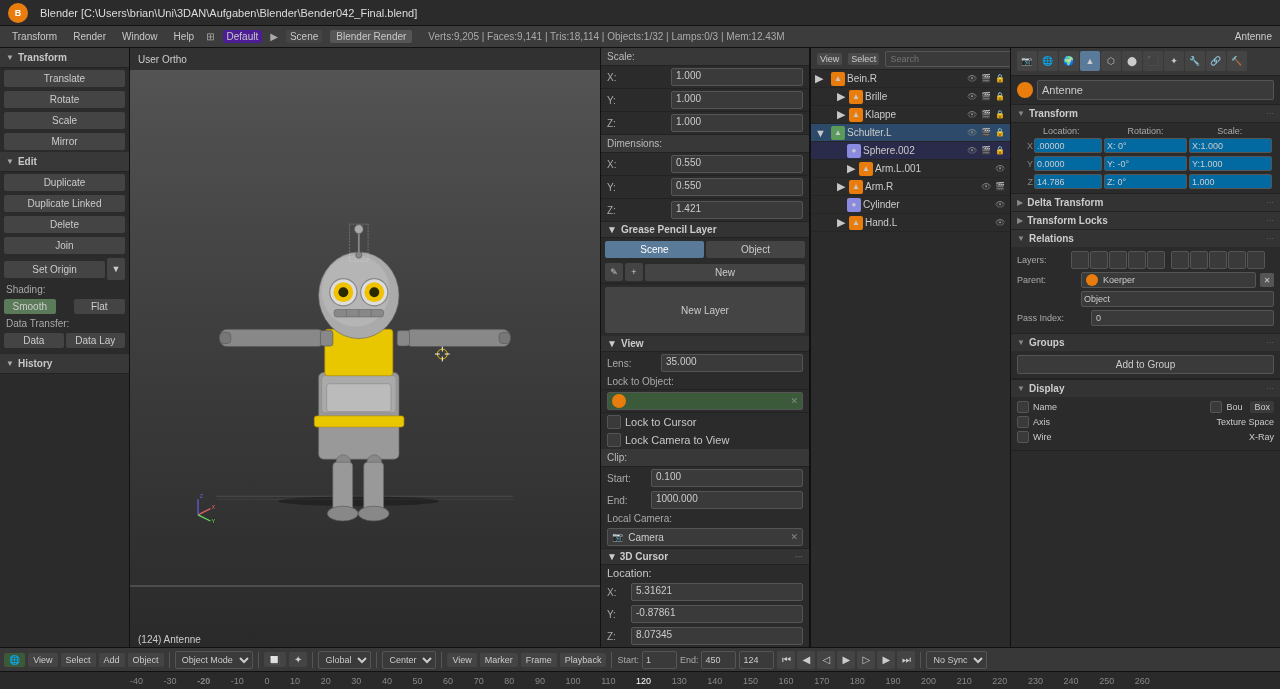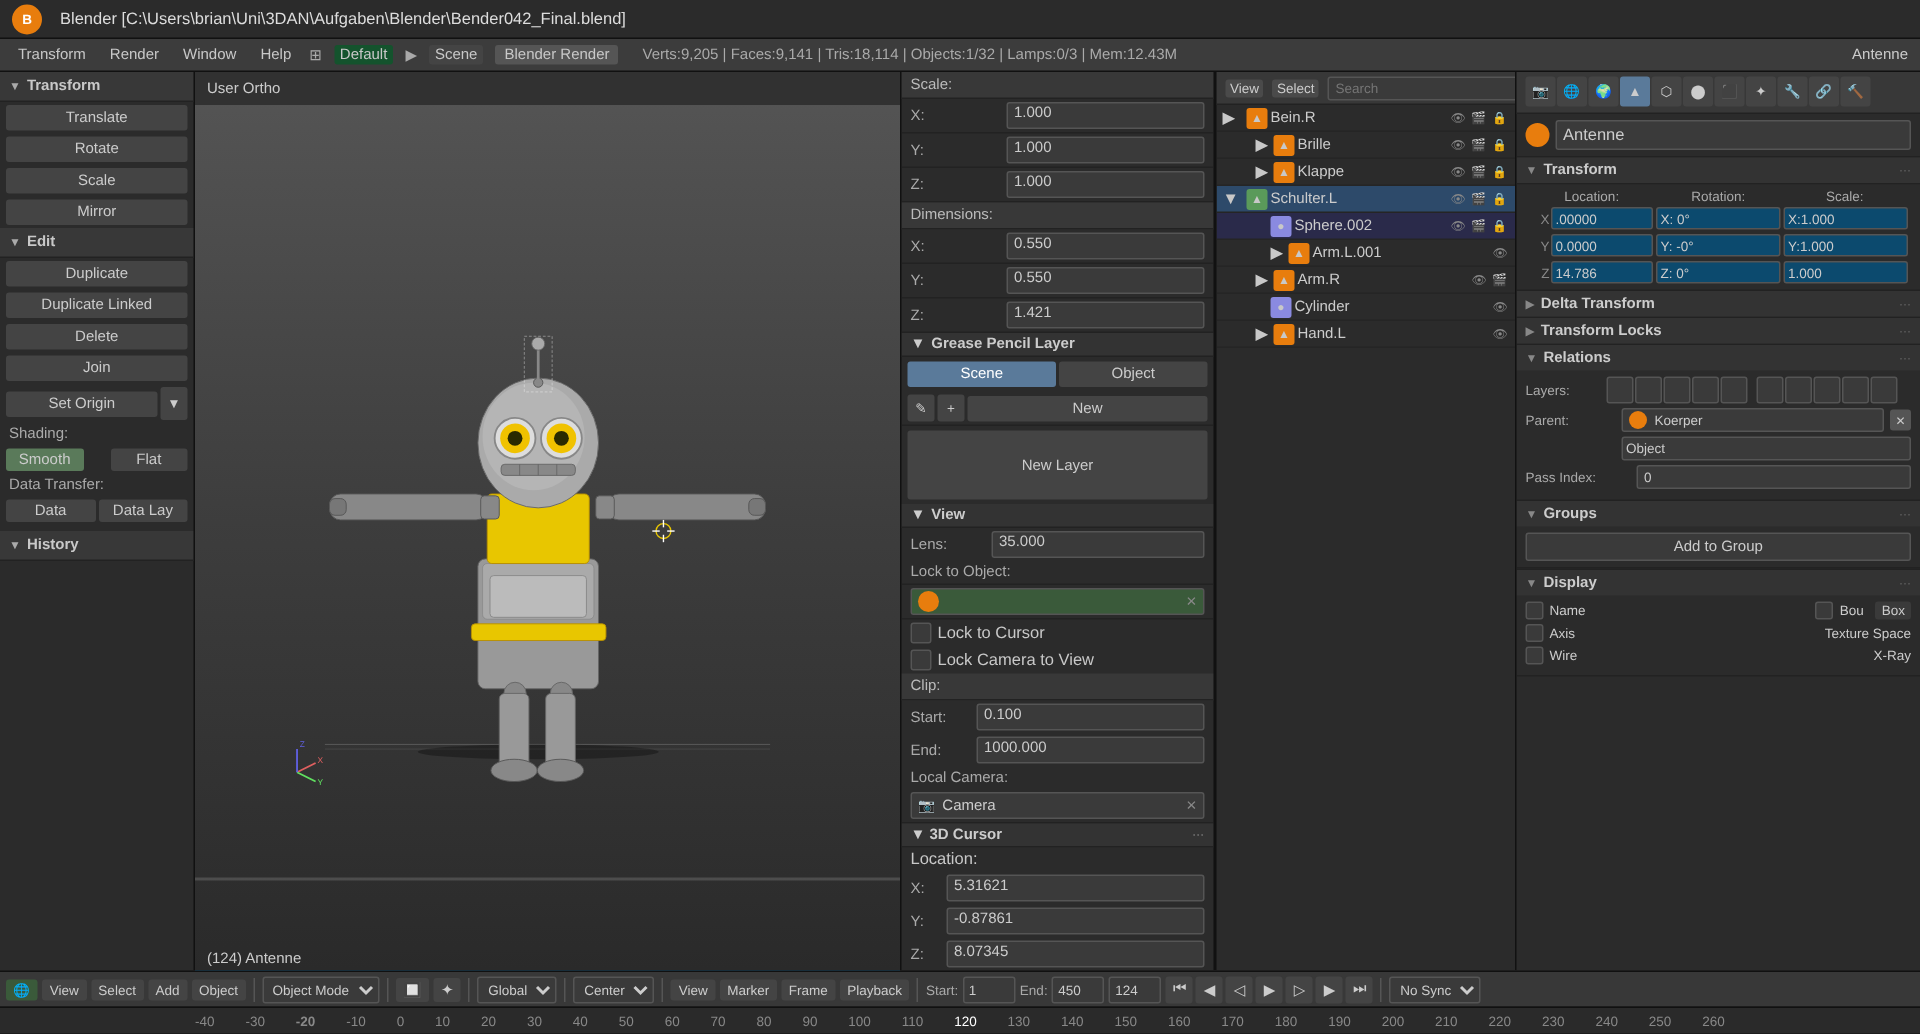--- a/index.html
+++ b/index.html
@@ -135,21 +135,21 @@
       color: #aaa;
     }
     .history-section {
       margin-top: 4px;
     }
 
     
     .viewport {
       flex: 1;
       position: relative;
-      background: #0369a1;
+      background: #6d28d9;
       overflow: hidden;
     }
     .viewport-header {
       position: absolute;
       top: 0; left: 0; right: 0;
       height: 22px;
       background: rgba(43,43,43,0.85);
       display: flex;
       align-items: center;
       padding: 0 8px;
@@ -753,21 +753,21 @@
     }
     .tval-label {
       width: 14px;
       font-size: 9px;
       color: #888;
       text-align: right;
       flex-shrink: 0;
     }
     .tval-field {
       flex: 1;
-      background: #0c4a6e;
+      background: #0369a1;
       border: 1px solid #555;
       border-radius: 2px;
       color: #ccc;
       font-size: 9px;
       padding: 1px 2px;
       height: 15px;
       display: flex;
       align-items: center;
     }
 
@@ -844,21 +844,21 @@
   <div class="logo">B</div>
   <span class="title">Blender [C:\Users\brian\Uni\3DAN\Aufgaben\Blender\Bender042_Final.blend]</span>
 </div>
 
 <div class="info-bar">
   <span style="cursor:pointer;padding:2px 4px;">Transform</span>
   <span style="cursor:pointer;padding:2px 4px;">Render</span>
   <span style="cursor:pointer;padding:2px 4px;">Window</span>
   <span style="cursor:pointer;padding:2px 4px;">Help</span>
   <span style="color:#aaa;">⊞</span>
-  <span style="background:#14532d;padding:1px 4px;border-radius:2px;cursor:pointer;">Default</span>
+  <span style="background:#4c1d95;padding:1px 4px;border-radius:2px;cursor:pointer;">Default</span>
   <span style="color:#aaa;">▶</span>
   <span style="background:#444;padding:1px 4px;border-radius:2px;cursor:pointer;">Scene</span>
   <span style="background:#555;padding:1px 6px;border-radius:2px;cursor:pointer;">Blender Render</span>
   <span style="margin-left:8px;color:#aaa;font-size:10px;">Verts:9,205 | Faces:9,141 | Tris:18,114 | Objects:1/32 | Lamps:0/3 | Mem:12.43M</span>
   <span style="margin-left:auto;color:#ccc;">Antenne</span>
 </div>
 
 <div class="main-layout">
 
   <div class="left-panel">

